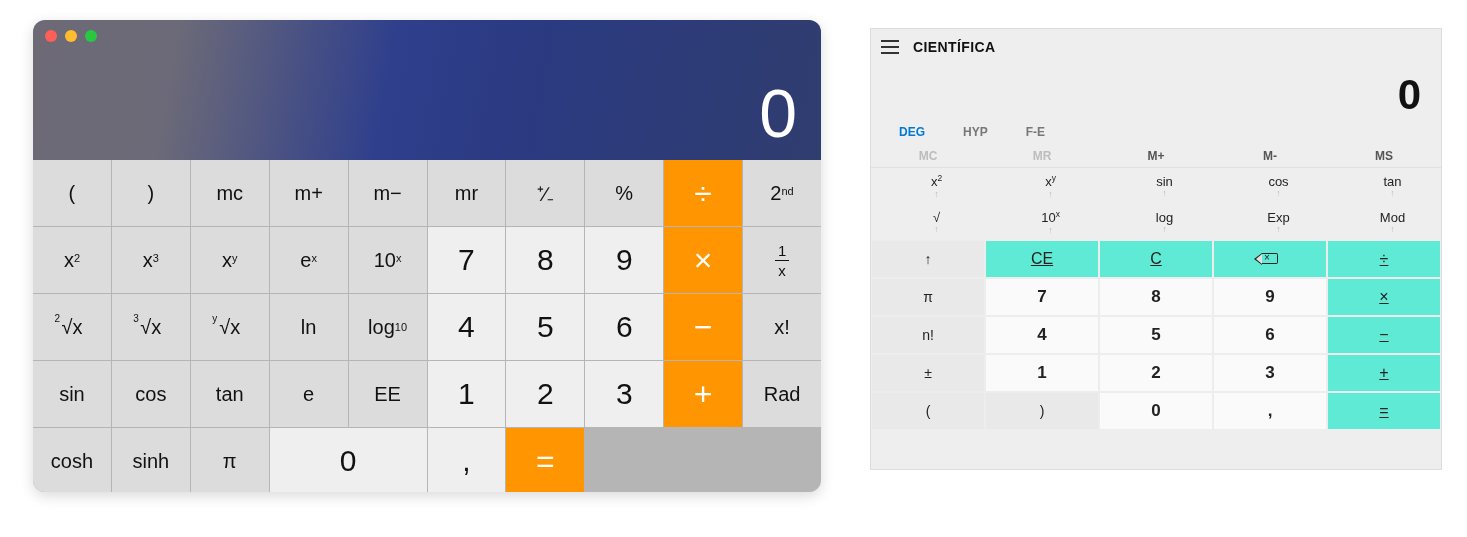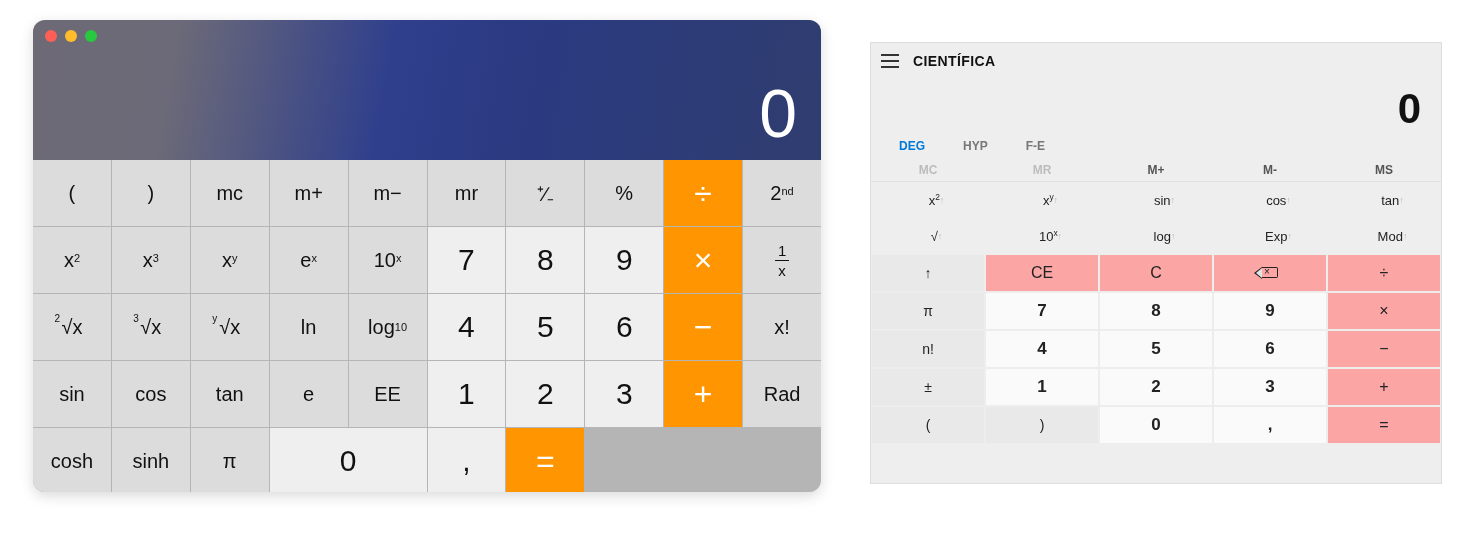--- a/index.html
+++ b/index.html
@@ -58,21 +58,21 @@
   .mac-btn sup { font-size: 0.55em; vertical-align: super; position: relative; top: -2px; }
   .mac-btn sub { font-size: 0.55em; vertical-align: sub; }
   .mac-btn .frac { display: flex; flex-direction: column; align-items: center; font-size: 15px; line-height: 1; }
   .mac-btn .frac .bar { width: 14px; height: 1px; background: #111; margin: 2px 0; }
   .mac-btn .root { position: relative; display: inline-block; }
   .mac-btn .root .idx { position: absolute; left: -7px; top: -3px; font-size: 10px; }
 
   
   .win {
     position: absolute;
-    left: 870px; top: 42px;
+    left: 870px; top: 28px;
     width: 572px; height: 442px;
     background: #eeeeee;
     font-family: "Segoe UI", Arial, sans-serif;
     border: 1px solid #ddd;
     overflow: hidden;
   }
   .win-top {
     height: 36px; display: flex; align-items: center; padding-left: 10px; gap: 14px;
   }
   .hamburger {
@@ -92,36 +92,36 @@
     display: flex; padding: 6px 0 4px 0; font-size: 12px; font-weight: 600; border-bottom: 1px solid #e1e1e1;
   }
   .win-mem div { flex: 1; text-align: center; color: #555; cursor: pointer; }
   .win-mem .dis { color: #bdbdbd; cursor: default; }
   .win-funcA, .win-funcB {
     display: grid; grid-template-columns: repeat(5,1fr);
   }
   .win-func-btn {
     height: 36px; background: #eeeeee; border: none;
     font-size: 13px; color: #222; cursor: pointer; position: relative;
-    display: flex; flex-direction: row; align-items: center; justify-content: center; padding-left: 17px;
+    display: flex; flex-direction: column; align-items: center; justify-content: center; padding-left: 17px;
   }
   .win-func-btn .caret {
     font-size: 9px; color: #bbb; margin-top: -1px;
   }
   .win-func-btn sup { font-size: 0.65em; }
   .win-main {
     display: grid; grid-template-columns: repeat(5,1fr); grid-auto-rows: 38px;
   }
   .win-btn {
     border: none; background: #e3e3e3; font-size: 16px; color: #222; cursor: pointer;
     box-shadow: inset 0 0 0 1px #ededed;
   }
   .win-btn.sci { background: #e9e9e9; font-size: 14px; }
   .win-btn.num { background: #fafafa; font-weight: 600; font-size: 17px; }
-  .win-btn.light { background: #fca5a5; }
+  .win-btn.light { background: #5eead4; text-decoration: underline; }
   .backspace-icon {
     display: inline-block; position: relative; width: 16px; height: 11px;
     border: 1.3px solid #222; border-left: none; border-radius: 0 2px 2px 0;
   }
   .backspace-icon::before {
     content: ""; position: absolute; left: -8px; top: -1.3px;
     border-top: 6.8px solid transparent; border-bottom: 6.8px solid transparent;
     border-right: 8px solid #222;
   }
   .backspace-icon::after {

